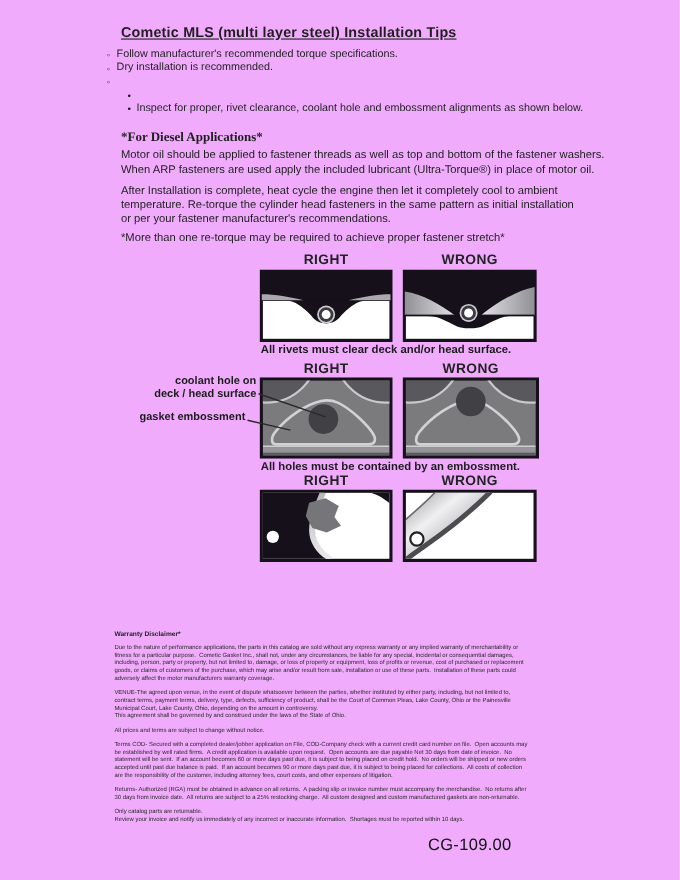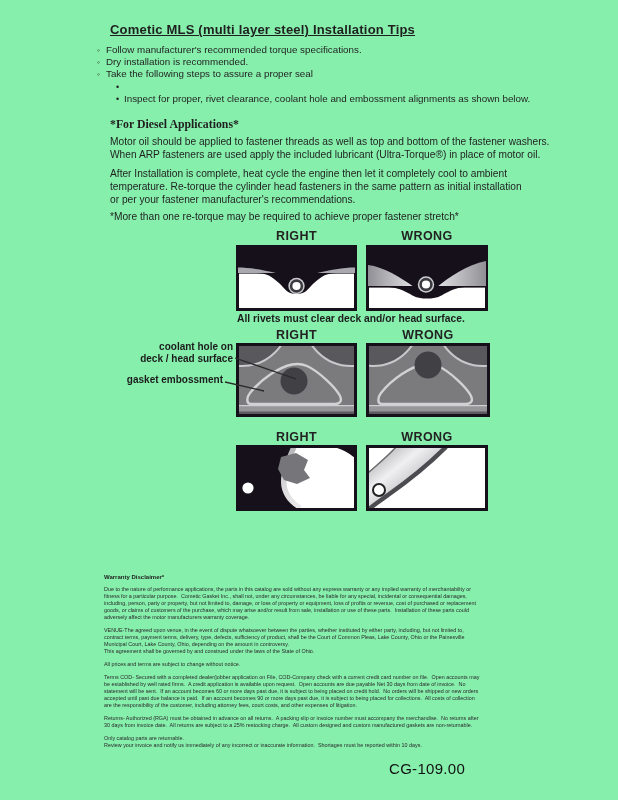--- a/index.html
+++ b/index.html
@@ -1,17 +1,17 @@
 <!DOCTYPE html>
 <html><head>
 <meta charset="utf-8">
 <style>
   html,body{margin:0;padding:0;background:#e8e8e8;}
   .page{
-    position:relative;width:618px;height:800px;background:#86efac;
+    position:relative;width:618px;height:800px;background:#f0abfc;
     margin:0 auto;overflow:hidden;
     font-family:"Liberation Sans","DejaVu Sans",sans-serif;color:#1f1f1f;
   }
   .abs{position:absolute;}
   
   .title{font-size:13px;font-weight:bold;text-decoration:underline;letter-spacing:.2px;}
   
   .tips{font-size:9.8px;line-height:12.2px;}
   .bullet{display:flex;}
   .bullet .bm{width:9px;flex:0 0 9px;font-size:8.5px;}
@@ -43,21 +43,20 @@
     <div class="bullet">
       <span class="bm">◦</span>
       <span>Follow manufacturer's recommended torque specifications.</span>
     </div>
     <div class="bullet">
       <span class="bm">◦</span>
       <span>Dry installation is recommended.</span>
     </div>
     <div class="bullet">
       <span class="bm">◦</span>
-      <span>Take the following steps to assure a proper seal</span>
     </div>
     <div class="subs">
       <div class="bullet">
         <span class="bm">•</span>
       </div>
       <div class="bullet">
         <span class="bm">•</span>
         <span>Inspect for proper, rivet clearance, coolant hole and embossment alignments as shown below.</span>
       </div>
     </div>
@@ -147,20 +146,21 @@
   </svg>
 
   <div class="abs ann" style="left:108px;top:341px;width:125px;">coolant hole on
 deck / head surface</div>
   <div class="abs ann" style="left:108px;top:374px;width:115px;">gasket embossment</div>
   <svg class="abs" style="left:108px;top:338px;pointer-events:none;" width="200" height="64" viewBox="0 0 200 64">
     <line x1="127" y1="20" x2="188" y2="41" stroke="#2a2a2a" stroke-width="1.3"></line>
     <line x1="117" y1="44" x2="156" y2="53" stroke="#2a2a2a" stroke-width="1.3"></line>
   </svg>
 
+  <div class="abs caption" style="left:237px;top:419px;">All holes must be contained by an embossment.</div>
 
   <div class="abs figlabel" style="left:236px;top:430px;width:121px;">RIGHT</div>
   <div class="abs figlabel" style="left:366px;top:430px;width:122px;">WRONG</div>
 
   <svg class="abs figbox" style="left:236px;top:445px;" width="121" height="66" viewBox="0 0 121 66">
     <defs>
       <clipPath id="c3">
           <rect x="3" y="3" width="115" height="60"></rect>
         </clipPath>
       <linearGradient id="gs" x1="0" y1="0" x2="0" y2="1">

